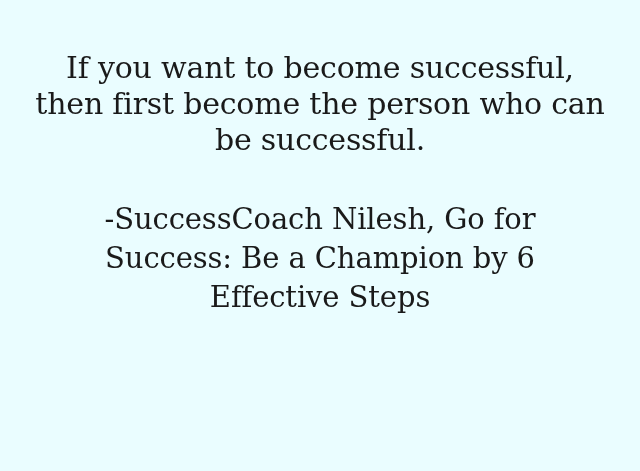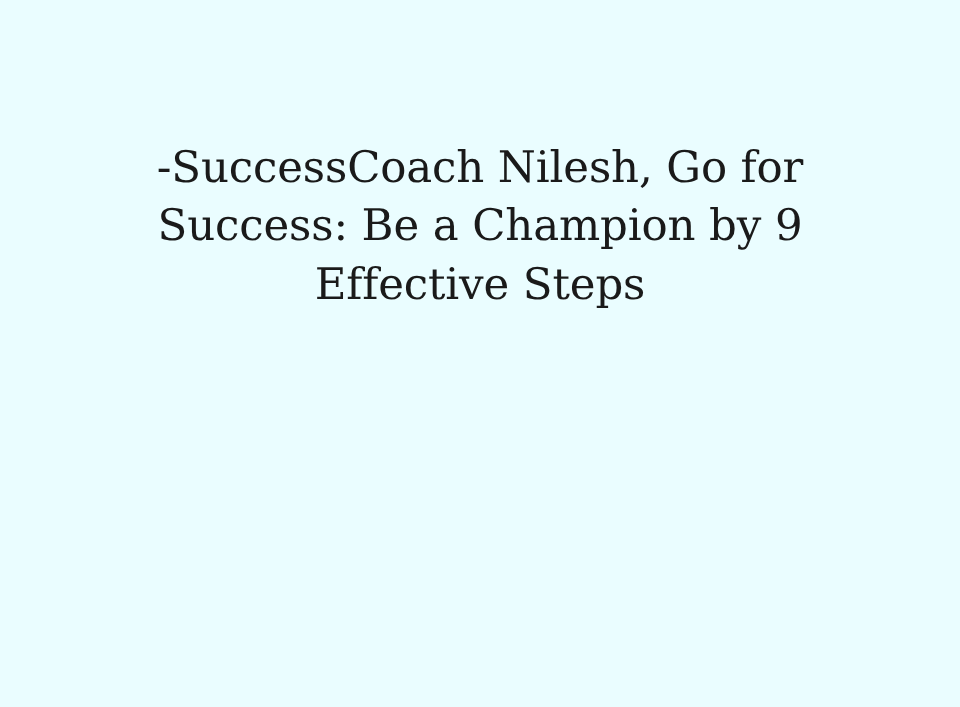--- a/index.html
+++ b/index.html
@@ -86,21 +86,22 @@
     font-weight: 400;
   }
 </style>
 </head>
 <body>
 
 <div id="quote-card">
 
   <div id="quote-body">
 
+    <p id="quote-text">If you want to become successful, then first become the person who can be successful.</p>
 
     <div id="quote-spacer"></div>
 
-    <p id="quote-attribution">-SuccessCoach Nilesh, Go for Success: Be a Champion by 9 Effective Steps</p>
+    <p id="quote-attribution">-SuccessCoach Nilesh, Go for Success: Be a Champion by 6 Effective Steps</p>
 
   </div>
 
 
 </div>
 
 </body></html>

